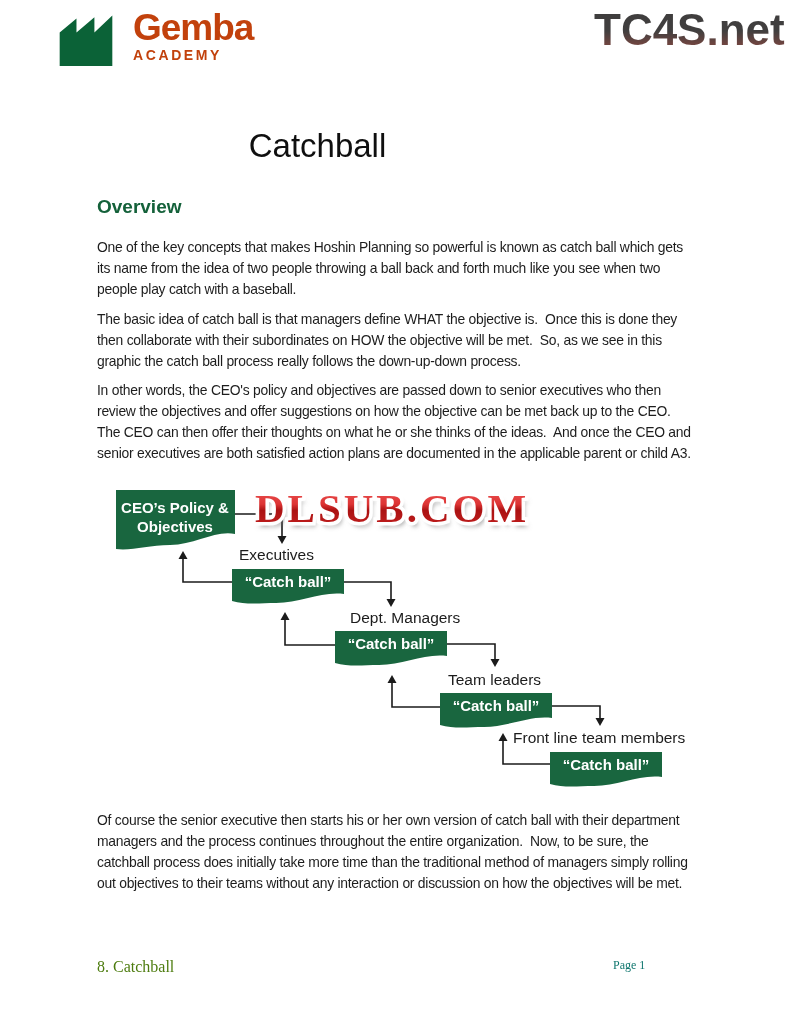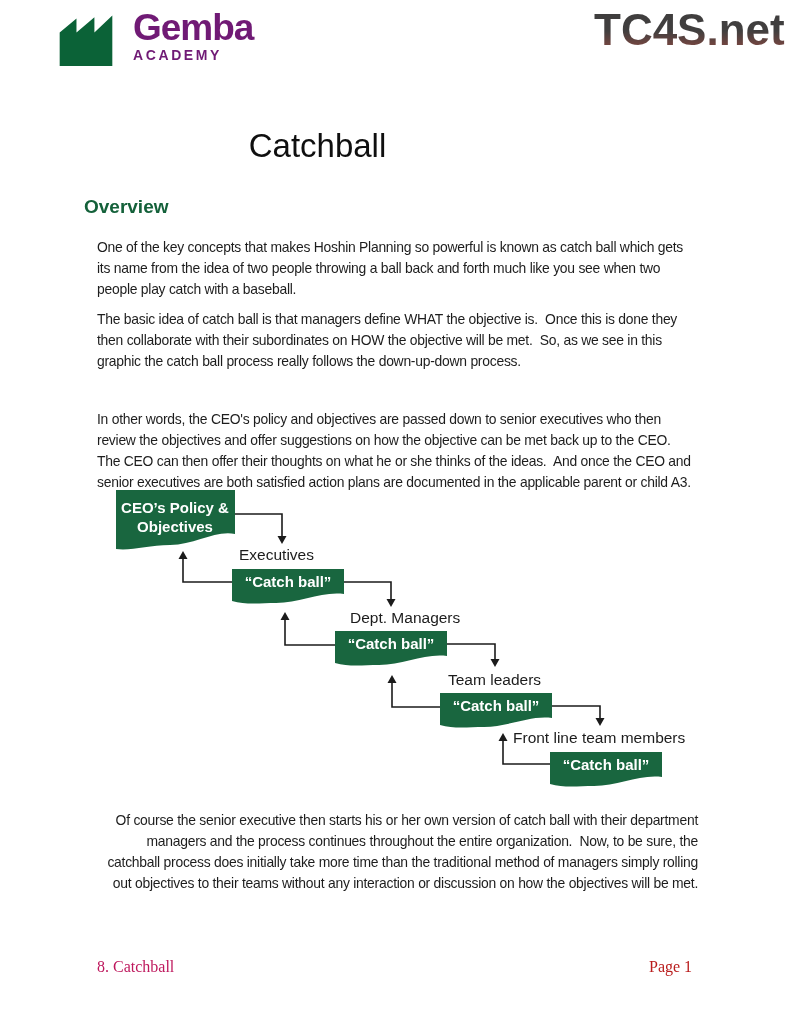--- a/index.html
+++ b/index.html
@@ -2,21 +2,21 @@
 <html><head>
 <meta charset="utf-8">
 <style>
   html,body{margin:0;padding:0;background:#fff;}
   #page{position:relative;width:791px;height:1024px;background:#ffffff;
         font-family:"Liberation Sans",sans-serif;overflow:hidden;}
 
   
   .logo{position:absolute;top:10px;left:48px;display:flex;align-items:flex-start;}
   .logo svg{display:block;}
-  .logo-text{margin-left:9px;color:#701a75;}
+  .logo-text{margin-left:9px;color:#c2410c;}
   .logo-name{font-size:37px;font-weight:bold;line-height:36px;letter-spacing:-1px;}
   .logo-sub{font-size:14px;font-weight:bold;letter-spacing:2.6px;margin-top:1px;}
 
   
   .wm-tc4s{position:absolute;top:5px;left:594px;font-size:44px;font-weight:bold;
     white-space:nowrap;letter-spacing:0;
     background:linear-gradient(180deg,#3e3d3d 0%,#413f3f 52%,#6e4540 78%,#91605a 100%);
     -webkit-background-clip:text;background-clip:text;color:transparent;}
   .wm-dlsub{position:absolute;top:484px;left:255px;width:300px;height:52px;
     font-family:"Liberation Serif",serif;font-weight:bold;font-size:41px;
@@ -31,40 +31,40 @@
   .wm-traders .layer{position:absolute;top:0;left:0;}
   .wm-traders .glow{color:#fff;-webkit-text-stroke:9px #fff;
     text-shadow:0 0 4px #fff,0 0 6px #fff;}
   .wm-traders .outline{color:#5d2222;-webkit-text-stroke:4px #5d2222;}
   .wm-traders .front{background:linear-gradient(180deg,#eda0a0 0%,#df7076 45%,#c64950 100%);
     -webkit-background-clip:text;background-clip:text;color:transparent;}
 
   
   .doc-title{position:absolute;top:127px;left:0;width:635px;text-align:center;
     font-size:33px;color:#0f0f0f;}
-  .overview-h{position:absolute;top:196px;left:84px;font-size:19px;font-weight:bold;
+  .overview-h{position:absolute;top:196px;left:97px;font-size:19px;font-weight:bold;
     color:#14613a;}
   .para{position:absolute;left:97px;width:601px;font-size:13.9px;line-height:21px;
     color:#1d1d1d;letter-spacing:-.25px;white-space:pre-wrap;}
-  #para-0{top:237px;} #para-1{top:309px;} #para-2{top:380px;margin-top:29px;} #para-3{top:810px;text-align:right;}
+  #para-0{top:237px;} #para-1{top:309px;} #para-2{top:380px;} #para-3{top:810px;}
 
   
   #diagram{position:absolute;top:0;left:0;}
   .node{fill:#19663f;}
   .node-label{fill:#ffffff;font-family:"Liberation Sans",sans-serif;
     font-size:15px;font-weight:bold;text-anchor:middle;}
   .lvl-label{fill:#1c1c1c;font-family:"Liberation Sans",sans-serif;font-size:15.5px;}
   .conn{fill:none;stroke:#1b1b1b;stroke-width:1.6;}
   .ah{fill:#1b1b1b;}
 
   
   .footer-left{position:absolute;top:958px;left:97px;
-    font-family:"Liberation Serif",serif;font-size:16px;color:#be185d;}
+    font-family:"Liberation Serif",serif;font-size:16px;color:#4d7c0f;}
   .footer-right{position:absolute;top:958px;left:613px;
-    font-family:"Liberation Serif",serif;font-size:16px;color:#b91c1c;margin-left:36px;}
+    font-family:"Liberation Serif",serif;font-size:12px;color:#0f766e;}
 </style>
 </head>
 <body>
 
 <div id="page">
 
   <div class="logo">
     <svg width="76" height="56" viewBox="0 0 94 100">
       <path d="M0,100 L0,40 L30,15 L30,40 L62,13 L62,40 L94,10 L94,100 Z" fill="#0b6237"></path>
     </svg>
@@ -132,20 +132,24 @@
       <text class="node-label" x="496" y="711">“Catch ball”</text>
     </g>
 
     <text class="lvl-label" x="513" y="743">Front line team members</text>
     <g>
       <path class="node" d="M550,752 H662 V777 C640,774 618,786 594,786 C578,786 564,788 550,784 Z"></path>
       <text class="node-label" x="606" y="770">“Catch ball”</text>
     </g>
   </svg>
 
+  <div class="wm-dlsub">
+    <span class="layer back">DLSUB.COM</span>
+    <span class="layer front">DLSUB.COM</span>
+  </div>
 
   <div class="para" id="para-3">Of course the senior executive then starts his or her own version of catch ball with their department managers and the process continues throughout the entire organization.  Now, to be sure, the catchball process does initially take more time than the traditional method of managers simply rolling out objectives to their teams without any interaction or discussion on how the objectives will be met.</div>
 
   <div class="footer-left">8. Catchball</div>
   <div class="footer-right">Page 1</div>
 
 
 </div>
 
 </body></html>

